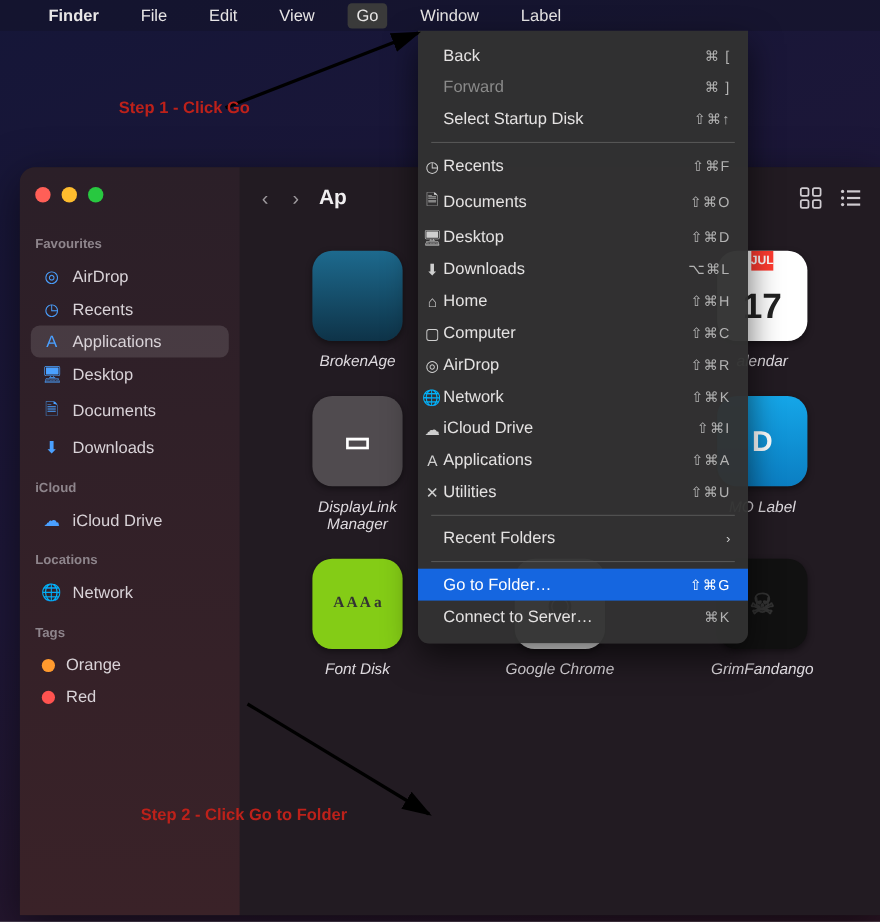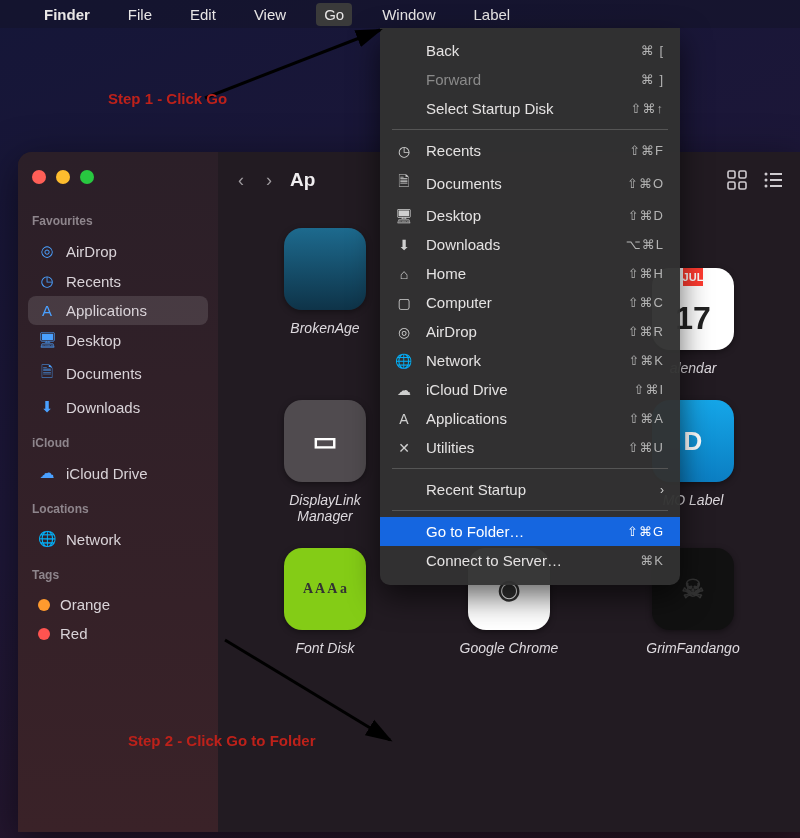--- a/index.html
+++ b/index.html
@@ -16,21 +16,21 @@
   *{box-sizing:border-box;font-family:-apple-system,"Segoe UI",Helvetica,Arial,sans-serif;}
   body{margin:0;width:800px;height:838px;overflow:hidden;background:linear-gradient(160deg,#151638 0%,#1e1738 50%,#2a1524 100%);position:relative;color:var(--text);}
   
   .menubar{height:var(--menubar-h);display:flex;align-items:center;padding:0 14px;gap:22px;background:rgba(20,20,40,.55);font-size:15px;font-weight:500;position:relative;z-index:5;}
   .menubar .apple{font-size:17px;}
   .menubar .app{font-weight:700;}
   .menubar .item{color:#e8e6e6;cursor:default;padding:3px 8px;border-radius:4px;}
   .menubar .item.open{background:#3a3a3a;}
   
   .dropdown{position:absolute;top:var(--menubar-h);left:380px;width:300px;background:rgba(50,50,50,.97);border-radius:0 0 10px 10px;padding:8px 0 10px;z-index:20;box-shadow:0 12px 30px rgba(0,0,0,.6);}
-  .dropdown .row{display:flex;align-items:center;padding:6px 16px 6px 14px;font-size:15px;color:#e4e2e2;gap:12px;}
+  .dropdown .row{display:flex;align-items:center;padding:6px 16px 6px 3px;font-size:15px;color:#e4e2e2;}
   .dropdown .row.disabled{color:#8a8a8a;}
   .dropdown .row.highlight{background:#1566e0;color:#fff;}
   .dropdown .row .ico{width:20px;text-align:center;font-size:14px;color:#cfcfcf;display:flex;justify-content:center;}
   .dropdown .row.highlight .ico{color:#fff;}
   .dropdown .row .lbl{flex:1;white-space:nowrap;}
   .dropdown .row .sc{font-size:13px;color:#b3b3b3;letter-spacing:1px;}
   .dropdown .row.highlight .sc{color:#fff;}
   .dropdown .row .arrow{font-size:12px;color:#cfcfcf;}
   .dropdown hr{border:none;border-top:1px solid #555;margin:6px 12px;}
   
@@ -50,21 +50,21 @@
   .navbtn{color:#9e9a9e;font-size:18px;padding:4px;}
   .title{font-size:19px;font-weight:700;color:#f0eef0;}
   .spacer{flex:1;}
   .viewbtn{width:22px;height:22px;display:flex;align-items:center;justify-content:center;color:#d0cccf;}
   .grid{flex:1;display:grid;grid-template-columns:repeat(3,1fr);gap:24px 10px;padding:20px 20px 0;align-content:start;}
   .app-cell{display:flex;flex-direction:column;align-items:center;gap:10px;}
   .app-icon{width:82px;height:82px;border-radius:18px;background:#fff;display:flex;align-items:center;justify-content:center;font-size:26px;font-weight:700;color:#333;box-shadow:0 2px 6px rgba(0,0,0,.4);}
   .app-name{font-size:14px;color:#dedadf;text-align:center;white-space:pre-line;font-style:italic;}
   
   .ic-broken{background:linear-gradient(#1d6a8e,#0e3348);}
-  .ic-cal{background:#fff;display:flex;flex-direction:column;overflow:hidden;margin-top:40px;}
+  .ic-cal{background:#fff;display:flex;flex-direction:column;overflow:hidden;}
   .ic-cal .hd{background:#ff3b30;color:#fff;font-size:11px;font-weight:700;padding:3px 0;text-align:center;}
   .ic-cal .dy{flex:1;display:flex;align-items:center;justify-content:center;font-size:32px;color:#222;}
   .ic-dl{background:#504b4f;color:#fff;}
   .ic-dymo{background:linear-gradient(#15a6e8,#0b7ec2);color:#fff;}
   .ic-font{background:#84cc16;font-size:14px;line-height:1.05;font-family:serif;}
   .ic-chrome{background:#fff;}
   .ic-grim{background:#111;}
   
   .ann{position:absolute;color:#bd211a;font-weight:700;font-size:15px;z-index:30;pointer-events:none;}
   .arrow1{position:absolute;top:30px;left:205px;width:180px;height:70px;z-index:25;pointer-events:none;}
@@ -163,21 +163,21 @@
       <span class="sc">⇧⌘A</span>
     </div>
     <div class="row">
       <span class="ico">✕</span>
       <span class="lbl">Utilities</span>
       <span class="sc">⇧⌘U</span>
     </div>
     <hr>
     <div class="row">
       <span class="ico"></span>
-      <span class="lbl">Recent Startup</span>
+      <span class="lbl">Recent Folders</span>
       <span class="arrow">›</span>
     </div>
     <hr>
     <div class="row highlight">
       <span class="ico"></span>
       <span class="lbl">Go to Folder…</span>
       <span class="sc">⇧⌘G</span>
     </div>
     <div class="row">
       <span class="ico"></span>

